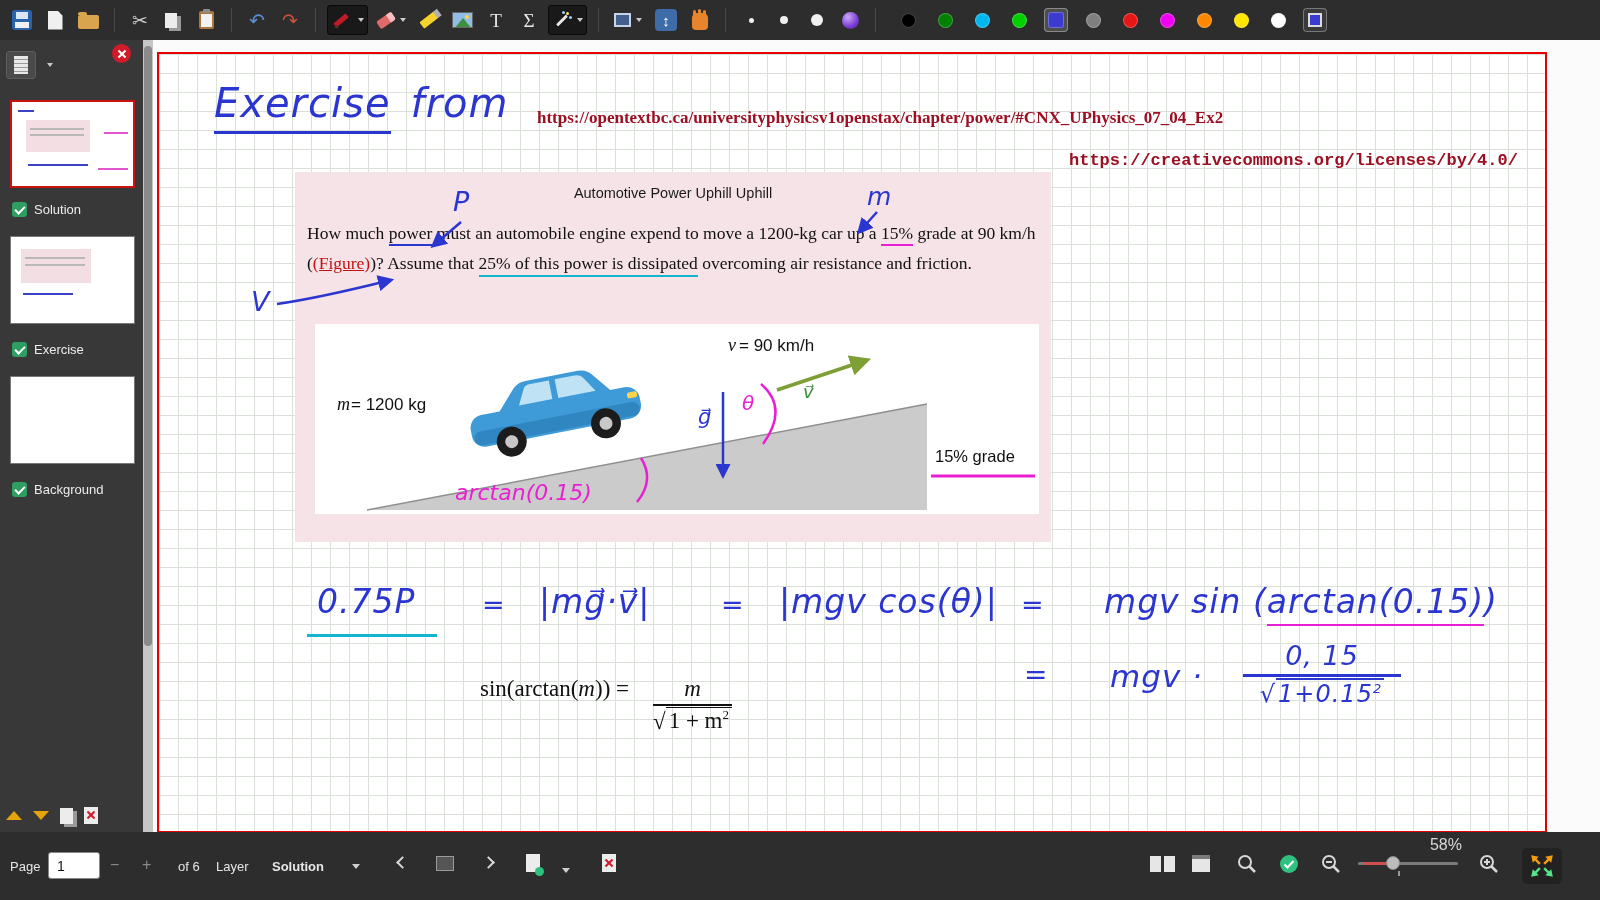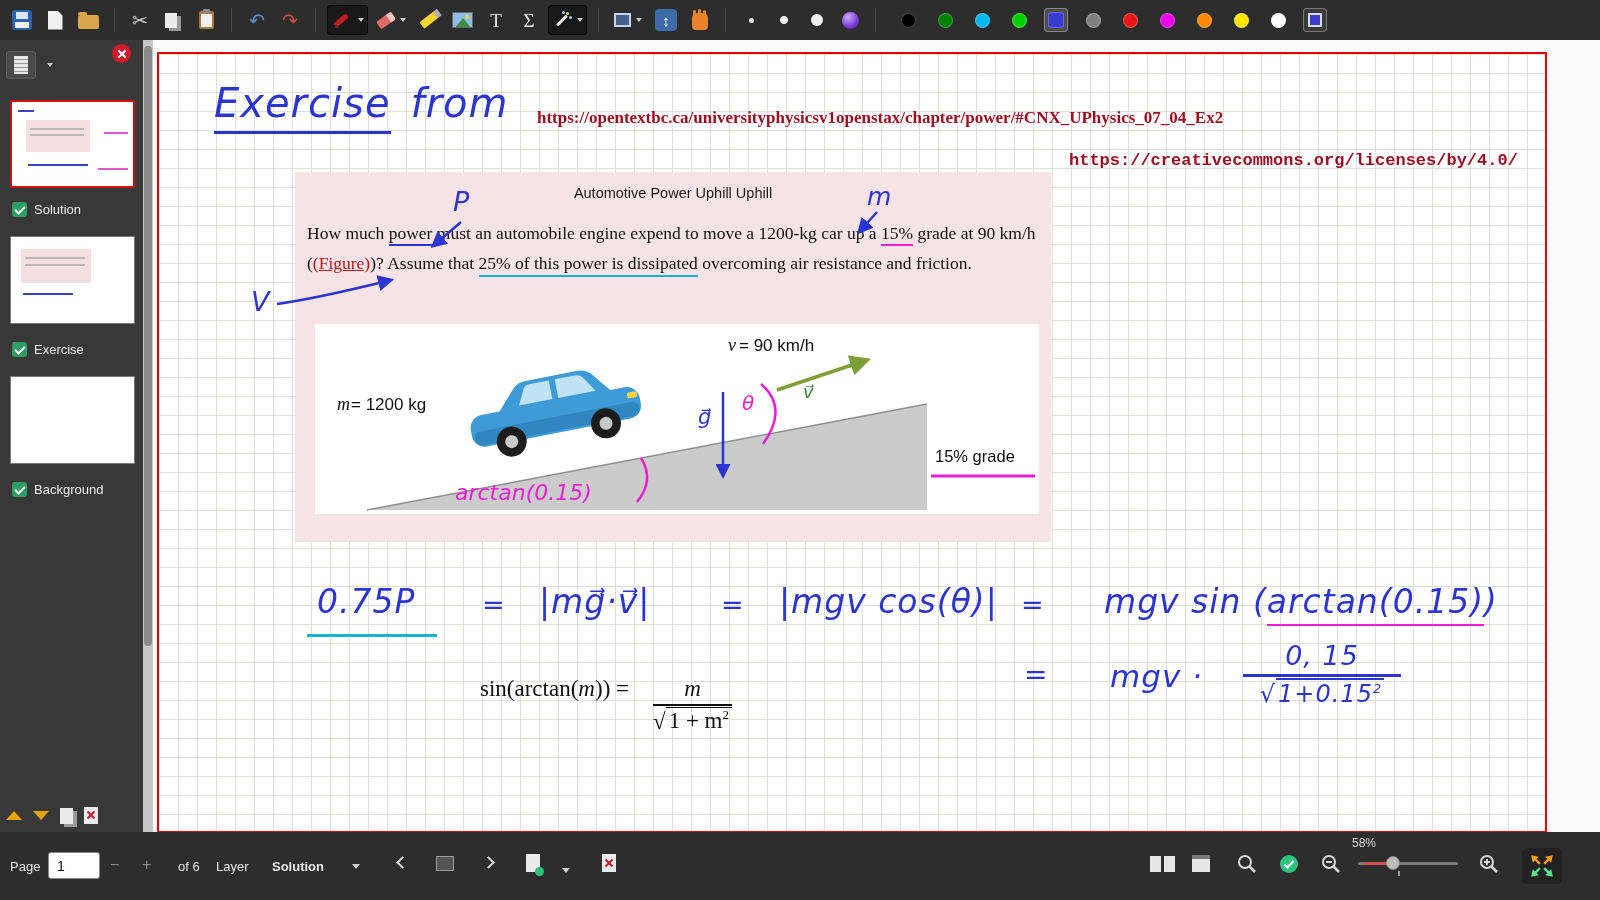--- a/index.html
+++ b/index.html
@@ -175,21 +175,21 @@
   .pagep { position:absolute; top:22px; width:14px; height:18px; background:#ececec; }
   .plus-g::after { content:""; position:absolute; right:-4px; bottom:-4px; width:9px; height:9px;
                    background:radial-gradient(circle,#2ec27e 0 100%); border-radius:50%; } 
   .delx::before, .delx::after { content:""; position:absolute; left:2px; top:8px; width:10px; height:2px; background:#d11a2a; }
   .delx::before { transform:rotate(45deg);} .delx::after { transform:rotate(-45deg);}
   .two-page { position:absolute; top:24px; width:26px; height:17px; }
   .two-page i { position:absolute; top:0; width:11px; height:16px; background:#e6e6e6; }
   .two-page i:last-child { left:14px; }
   .pres { position:absolute; top:23px; width:18px; height:17px; background:#e6e6e6; }
   .pres::before { content:""; position:absolute; left:0; top:0; width:18px; height:4px; background:#7a7a7a; }
-  .zoom-label { position:absolute; left:1352px; top:4px; width:110px; text-align:left; color:#d8d8d8; font-size:12px; }
+  .zoom-label { position:absolute; left:1352px; top:4px; width:110px; text-align:right; color:#d8d8d8; font-size:16px; }
   .slider { position:absolute; left:1358px; top:30px; width:100px; height:3px; background:#7a7a7a; border-radius:2px; }
   .slider .fill { position:absolute; left:6px; top:0; width:26px; height:3px; background:#d05050; }
   .slider .knob { position:absolute; left:28px; top:-6px; width:14px; height:14px; border-radius:50%; background:#bcbcbc; border:1px solid #888; }
   .slider .notch { position:absolute; left:40px; top:9px; width:2px; height:5px; background:#9a9a9a; }
   .fsbtn { position:absolute; left:1522px; top:16px; width:40px; height:36px; background:#222; border-radius:5px;
            display:flex; align-items:center; justify-content:center; }
   .mag { position:absolute; top:21px; width:22px; height:22px; }
 </style>
 </head>
 <body>

